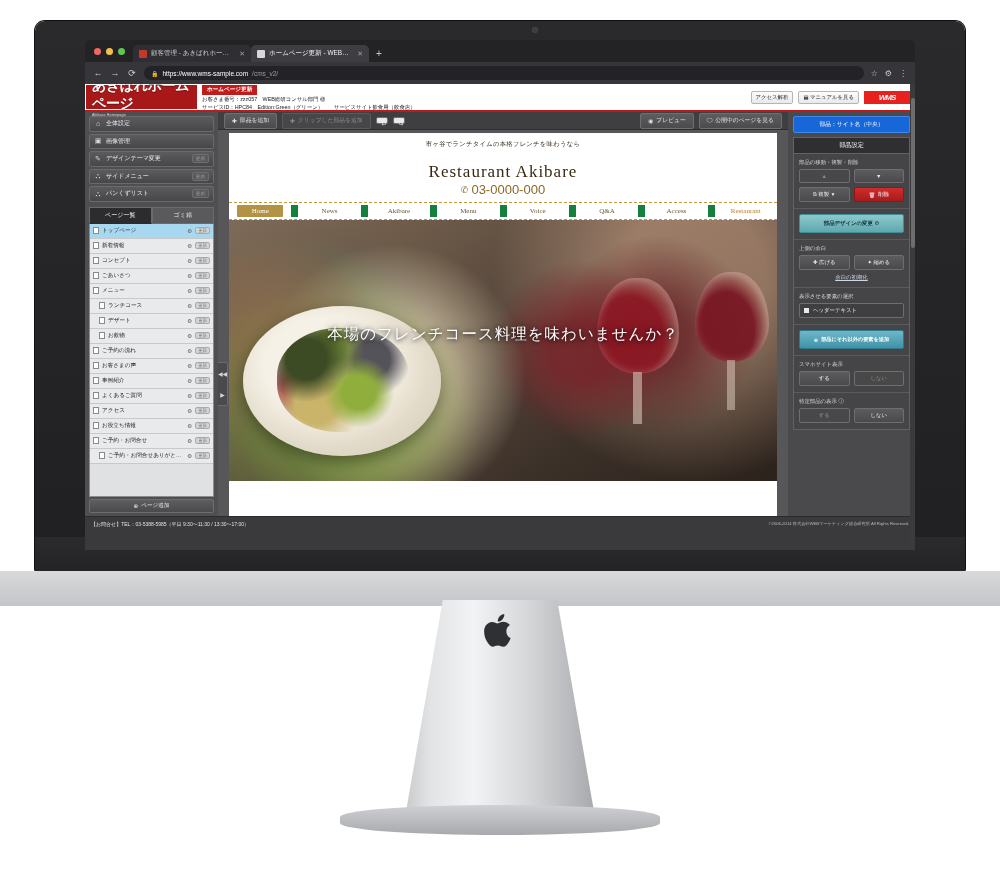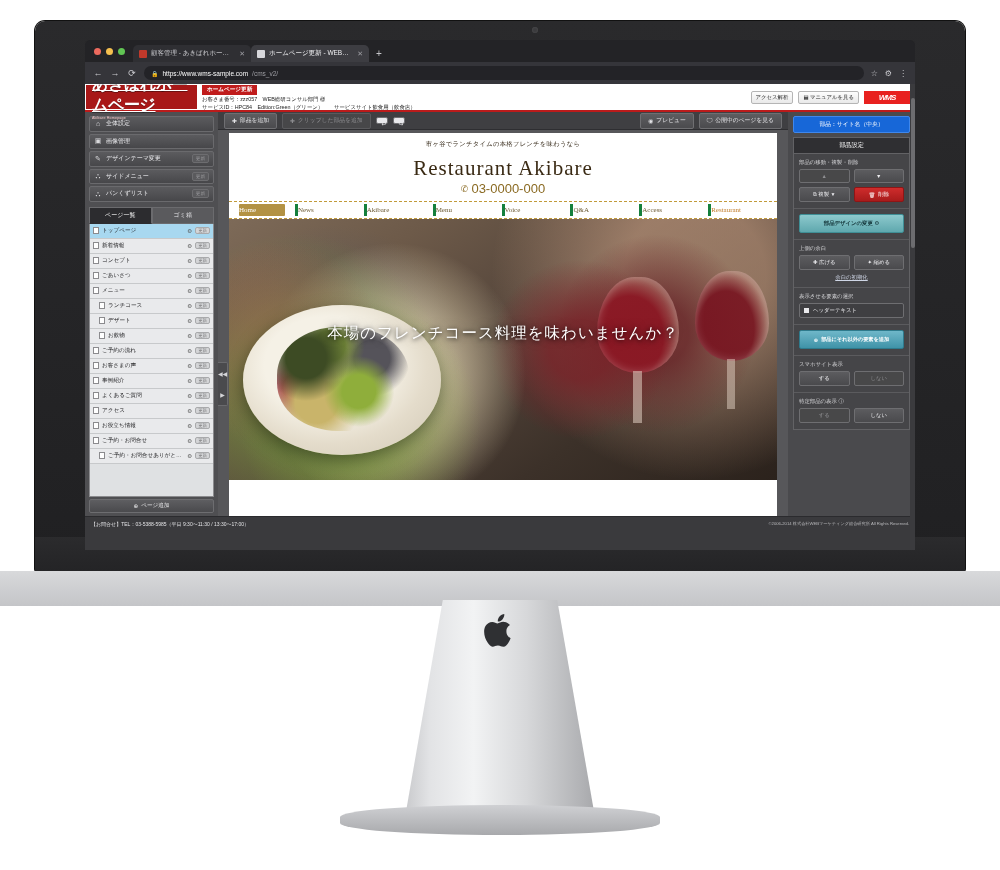--- a/index.html
+++ b/index.html
@@ -69,22 +69,22 @@
 
   .viewport { position:absolute; left:0; top:44px; width:830px; height:466px;
     background:#3a3a3d; overflow:hidden; }
 
   
   .akb-head { height:28px; background:#ffffff; display:flex; align-items:stretch;
      border-bottom:2px solid #bb1b1b; }
   .logo-box { width:113px; background:#a81818; position:relative;
      display:flex; flex-direction:column; justify-content:center; padding-left:6px;
      border:1px solid #fff; }
-  .logo-main { color:#fff; font-size:16px; font-weight:bold; letter-spacing:-0.4px;
-     text-shadow:0 1px 0 rgba(0,0,0,.35);text-decoration:underline; }
+  .logo-main { color:#fff; font-size:14px; font-weight:bold; letter-spacing:-0.4px;
+     text-shadow:0 1px 0 rgba(0,0,0,.35); }
   .logo-sub { color:#f3c9c9; font-size:3.6px; letter-spacing:.2px; }
   .head-mid { flex:1; padding:1px 0 0 4px; }
   .red-tag { display:inline-block; background:#c01c1c; color:#fff; font-size:5.6px;
      padding:1px 5px; font-weight:bold; }
   .head-line { font-size:5.4px; color:#1b1b1b; margin-top:1px; white-space:nowrap; }
   .head-right { display:flex; align-items:center; gap:5px; padding-right:5px; }
   .hbtn { border:1px solid #b5b5b5; background:linear-gradient(#fdfdfd,#e9e9e9);
      font-size:5.4px; padding:2px 4px; border-radius:2px; color:#2a2a2a; white-space:nowrap; }
   .wms-logo { width:46px; height:13px; background:#e8211f; color:#fff; font-weight:bold;
      font-size:8px; display:flex; align-items:center; justify-content:center;
@@ -132,33 +132,33 @@
   .tbtn.dis { color:#8c8c8f; background:#474749; border-color:#5a5a5d; }
   .tbtn.sq { padding:2.5px 5px; }
   .tb-spacer { flex:1; }
 
   .stagewrap { flex:1; background:#57575a; position:relative; display:flex;
      justify-content:center; overflow:hidden; padding-top:3px; }
   .site { width:548px; background:#fff; position:relative; overflow:hidden; }
 
   .site-head { background:#fff; padding:7px 0 0 0; text-align:center; }
   .site-tagline { font-size:6.3px; color:#3a2e1e; letter-spacing:.3px; }
-  .site-title { font-size:21px; color:#3a2a14; letter-spacing:1px; margin-top:7px;
+  .site-title { font-size:17px; color:#3a2a14; letter-spacing:1px; margin-top:13px;
      font-family:"Liberation Serif","DejaVu Serif",serif; font-weight:normal; }
   .site-tel { font-size:13px; color:#8a6a22; margin-top:0px; display:flex;
      align-items:center; justify-content:center; gap:3px; }
   .tel-ico { color:#8a6a22; font-size:9px; }
   .site-nav { margin-top:5px; border-top:1px dashed #c19a3a; border-bottom:1px dashed #c19a3a;
      display:flex; padding:2px 0; }
-  .nav-it { flex:1; font-size:7px; color:#6b5a33; padding:2px 0;
+  .nav-it { flex:1; text-align:center; font-size:7px; color:#6b5a33; padding:2px 0;
      border-left:1px solid #e4dcc8; font-family:"Liberation Serif","DejaVu Serif",serif;}
   .nav-it:first-child{ border-left:none; }
   .nav-it.active { background:#b39243; color:#fff; max-width:46px; margin:0 auto; border-radius:1px; }
   .nav-it.accent { color:#c07d2a; }
-  .nav-cell { flex:1; border-left:3px solid #15803d; display:flex; justify-content:center; }
+  .nav-cell { flex:1; border-left:7px solid #15803d; display:flex; justify-content:center; }
   .nav-cell:first-child { border-left:none; }
 
   .hero { height:261px; position:relative; overflow:hidden;
     background:
       radial-gradient(circle at 12% 64%, rgba(120,160,60,.55) 0 9%, rgba(0,0,0,0) 30%),
       radial-gradient(circle at 24% 78%, rgba(150,190,70,.5) 0 7%, rgba(0,0,0,0) 26%),
       radial-gradient(circle at 9% 48%, rgba(190,60,90,.5) 0 5%, rgba(0,0,0,0) 20%),
       radial-gradient(circle at 30% 60%, rgba(236,224,186,.75) 0 11%, rgba(0,0,0,0) 32%),
       radial-gradient(circle at 19% 52%, rgba(90,92,96,.6) 0 8%, rgba(0,0,0,0) 28%),
       radial-gradient(circle at 64% 50%, rgba(122,30,38,.75) 0 8%, rgba(0,0,0,0) 24%),

